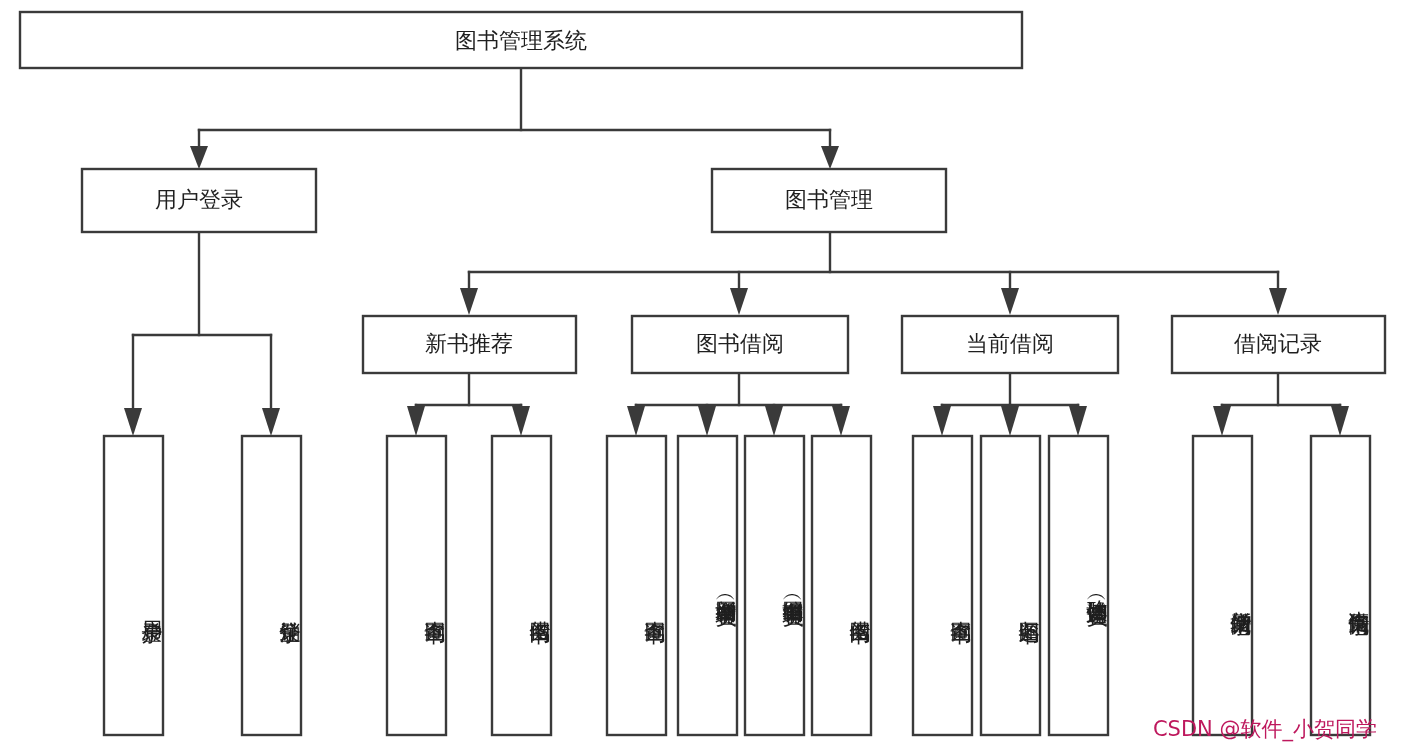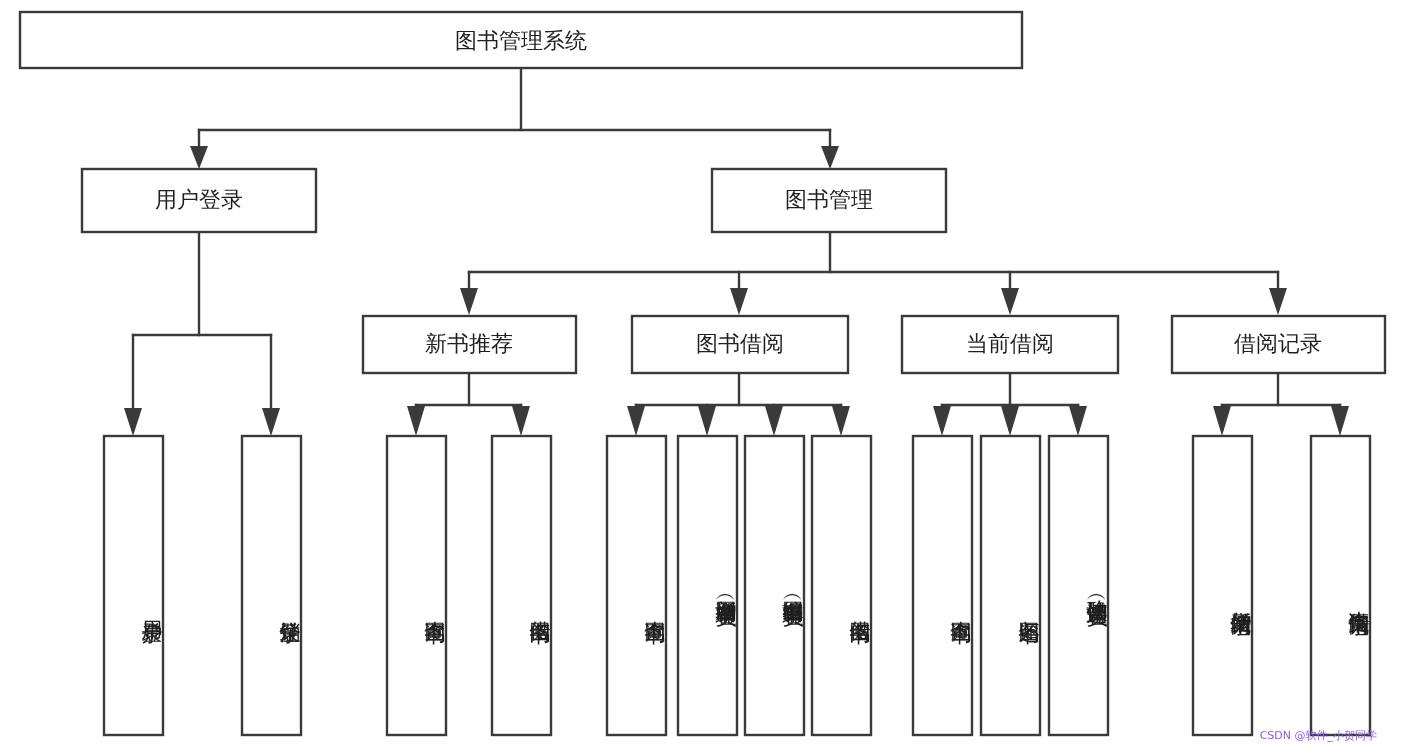--- a/index.html
+++ b/index.html
@@ -62,22 +62,22 @@
     align-items: flex-start;
     justify-content: center;
     white-space: nowrap;
     pointer-events: none;
   }
   .watermark {
     position: absolute;
     right: 8px;
     bottom: 4px;
     font-family: "DejaVu Sans", "Liberation Sans", sans-serif;
-    font-size: 11px;
-    color: #8b5cf6;
+    font-size: 21px;
+    color: #be185d;
     white-space: nowrap;
   }
 </style>
 </head>
 <body>
 
 <div id="diagram-root">
 
   <svg id="flow-svg" viewBox="0 0 1405 747">
 

